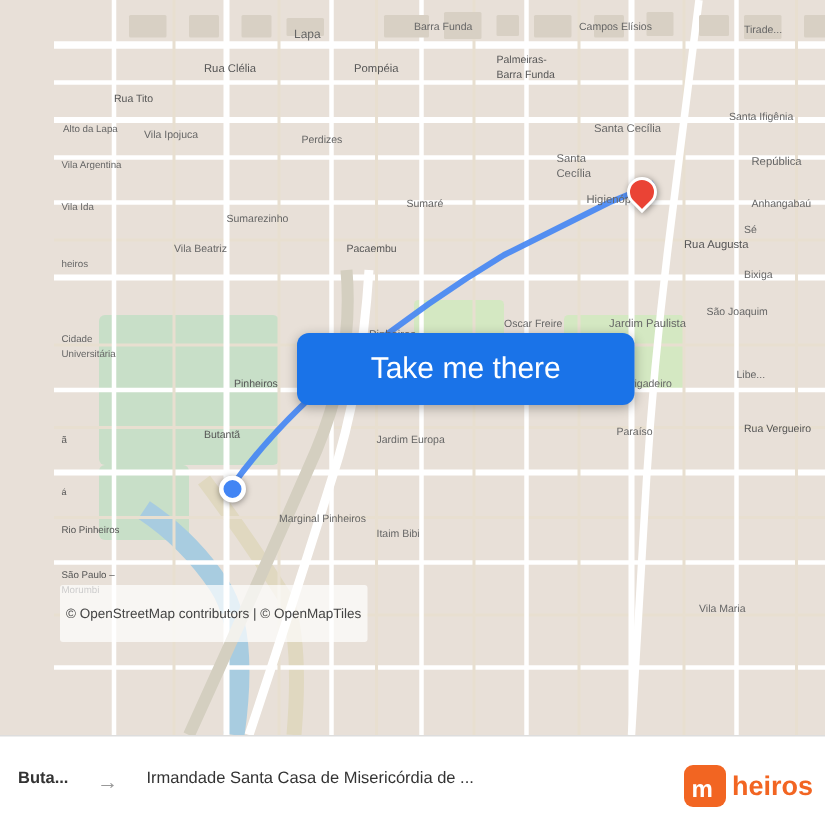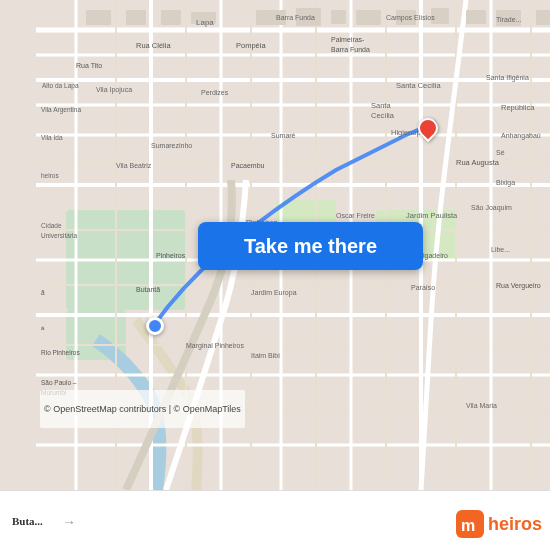--- a/index.html
+++ b/index.html
@@ -52,26 +52,24 @@
     }
 
     #moovit-logo-text {
       font-size: 18px;
       font-weight: bold;
       color: #f26522;
     }
 
     #route-info {
       display: flex;
-      align-items: center;
       flex: 1;
       gap: 19px;
       font-size: 11px;
       color: #333;
-      font-family: Liberation Serif, serif;
     }
 
     #from-text {
       font-weight: bold;
       color: #333;
       font-size: 11px;
     }
 
     #arrow-icon {
       color: #999;
@@ -92,21 +90,21 @@
       position: absolute;
       top: 222px;
       left: 162px;
       width: 225px;
       height: 48px;
       background: #1a73e8;
       border: none;
       border-radius: 8px;
       color: white;
       font-size: 20px;
-      font-weight: bold;
+      font-weight: normal;
       cursor: pointer;
       display: flex;
       align-items: center;
       justify-content: center;
       box-shadow: 0 2px 8px rgba(0,0,0,0.3);
       z-index: 100;
     }
 
     
     #origin-marker {
@@ -292,20 +290,21 @@
 
   <div id="attribution">
     <span>© OpenStreetMap contributors | © OpenMapTiles</span>
   </div>
 </div>
 
 <div id="bottom-bar">
   <div id="route-info">
     <span id="from-text">Buta...</span>
     <span id="arrow-icon">→</span>
+    <span id="to-text">Irmandade Santa Casa de Misericórdia de ...</span>
   </div>
 
   <div id="moovit-logo">
 
     <svg width="28" height="28" viewBox="0 0 28 28">
       <rect width="28" height="28" rx="6" fill="#f26522"></rect>
       <text x="5" y="21" font-size="16" fill="white" font-family="Arial" font-weight="bold">m</text>
     </svg>
     <span id="moovit-logo-text">heiros</span>
   </div>

